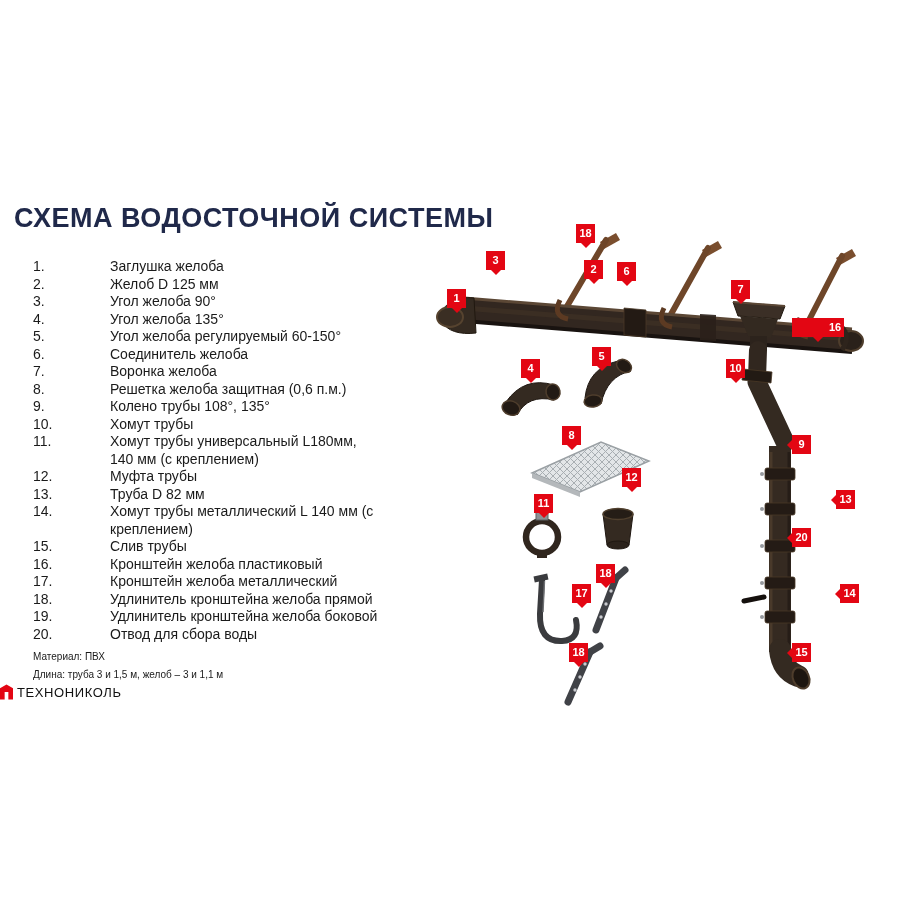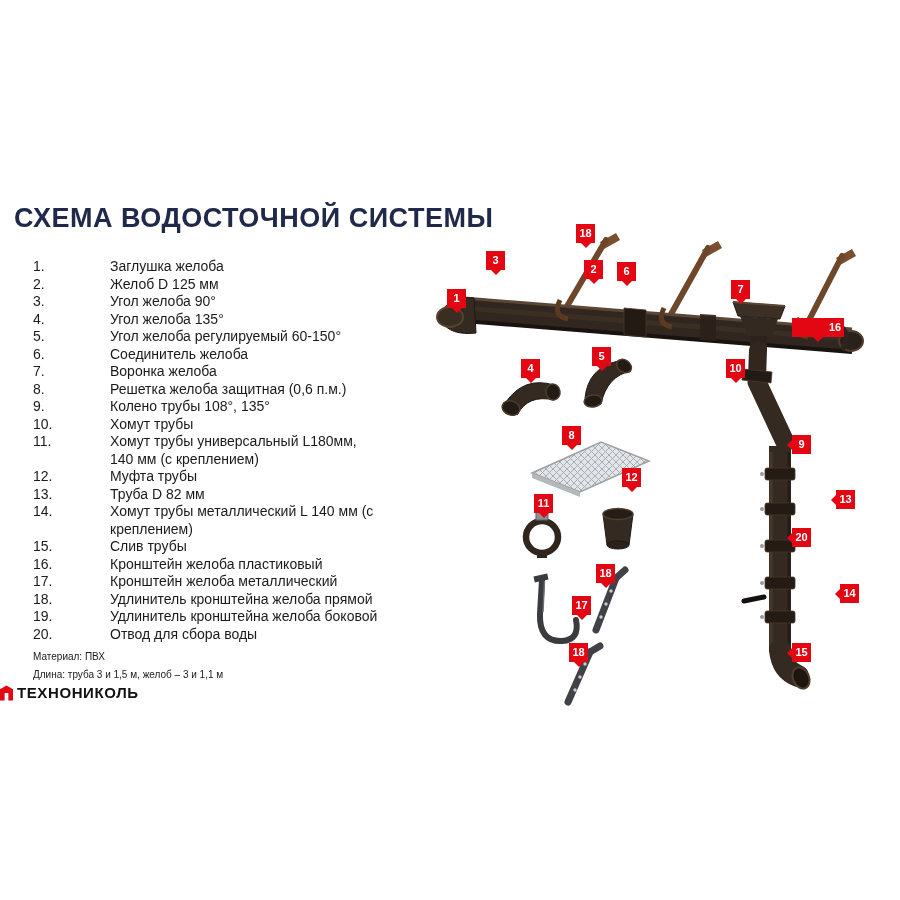--- a/index.html
+++ b/index.html
@@ -14,21 +14,21 @@
   }
 
   .parts-list { position: absolute; left: 33px; top: 258px; width: 345px; }
   .part-row { display: flex; align-items: flex-start; font-size: 14px; line-height: 17.5px; color: #1a1a1a; }
   .part-num { width: 29px; flex: 0 0 29px; }
   .part-label { width: 308px; margin-left: 48px; }
 
   .notes { position: absolute; left: 33px; top: 648px; font-size: 10px; line-height: 18px; color: #1a1a1a; }
 
   .brand { position: absolute; left: 0; top: 684px; display: flex; align-items: center; gap: 4px; }
-  .brand-text { font-size: 15px; font-weight: bold; letter-spacing: 0.6px; color: #111; }
+  .brand-text { font-size: 13px; font-weight: normal; letter-spacing: 0.6px; color: #111; }
 
   .diagram-svg { position: absolute; left: 430px; top: 210px; width: 460px; height: 500px; z-index: 1; }
 
   .marker-layer { position: absolute; left: 0; top: 0; width: 900px; height: 900px; z-index: 5; pointer-events: none; }
   .marker {
     position: absolute; min-width: 19px; height: 19px; padding: 0 3px;
     background: var(--accent, #e30613); color: #fff;
     font-size: 11px; font-weight: bold; line-height: 19px; text-align: center;
   }
   .marker::after {
@@ -287,20 +287,20 @@
       <div class="marker" style="left: 792px; top: 318px; padding-left: 37px;">16</div>
       <div class="marker" style="left: 521px; top: 359px;">4</div>
       <div class="marker" style="left: 592px; top: 347px;">5</div>
       <div class="marker" style="left: 726px; top: 359px;">10</div>
       <div class="marker" style="left: 562px; top: 426px;">8</div>
       <div class="marker dir-left" style="left: 792px; top: 435px;">9</div>
       <div class="marker" style="left: 534px; top: 494px;">11</div>
       <div class="marker" style="left: 610px; top: 468px; margin-left: 12px;">12</div>
       <div class="marker dir-left" style="left: 836px; top: 490px;">13</div>
       <div class="marker dir-left" style="left: 792px; top: 528px;">20</div>
-      <div class="marker" style="left: 572px; top: 596px;">17</div>
+      <div class="marker" style="left: 572px; top: 584px;">17</div>
       <div class="marker" style="left: 596px; top: 564px;">18</div>
       <div class="marker dir-left" style="left: 792px; top: 584px; margin-left: 48px;">14</div>
       <div class="marker" style="left: 569px; top: 643px;">18</div>
       <div class="marker dir-left" style="left: 792px; top: 626px; margin-top: 17px;">15</div>
     </div>
 
 </div>
 
 </body></html>

